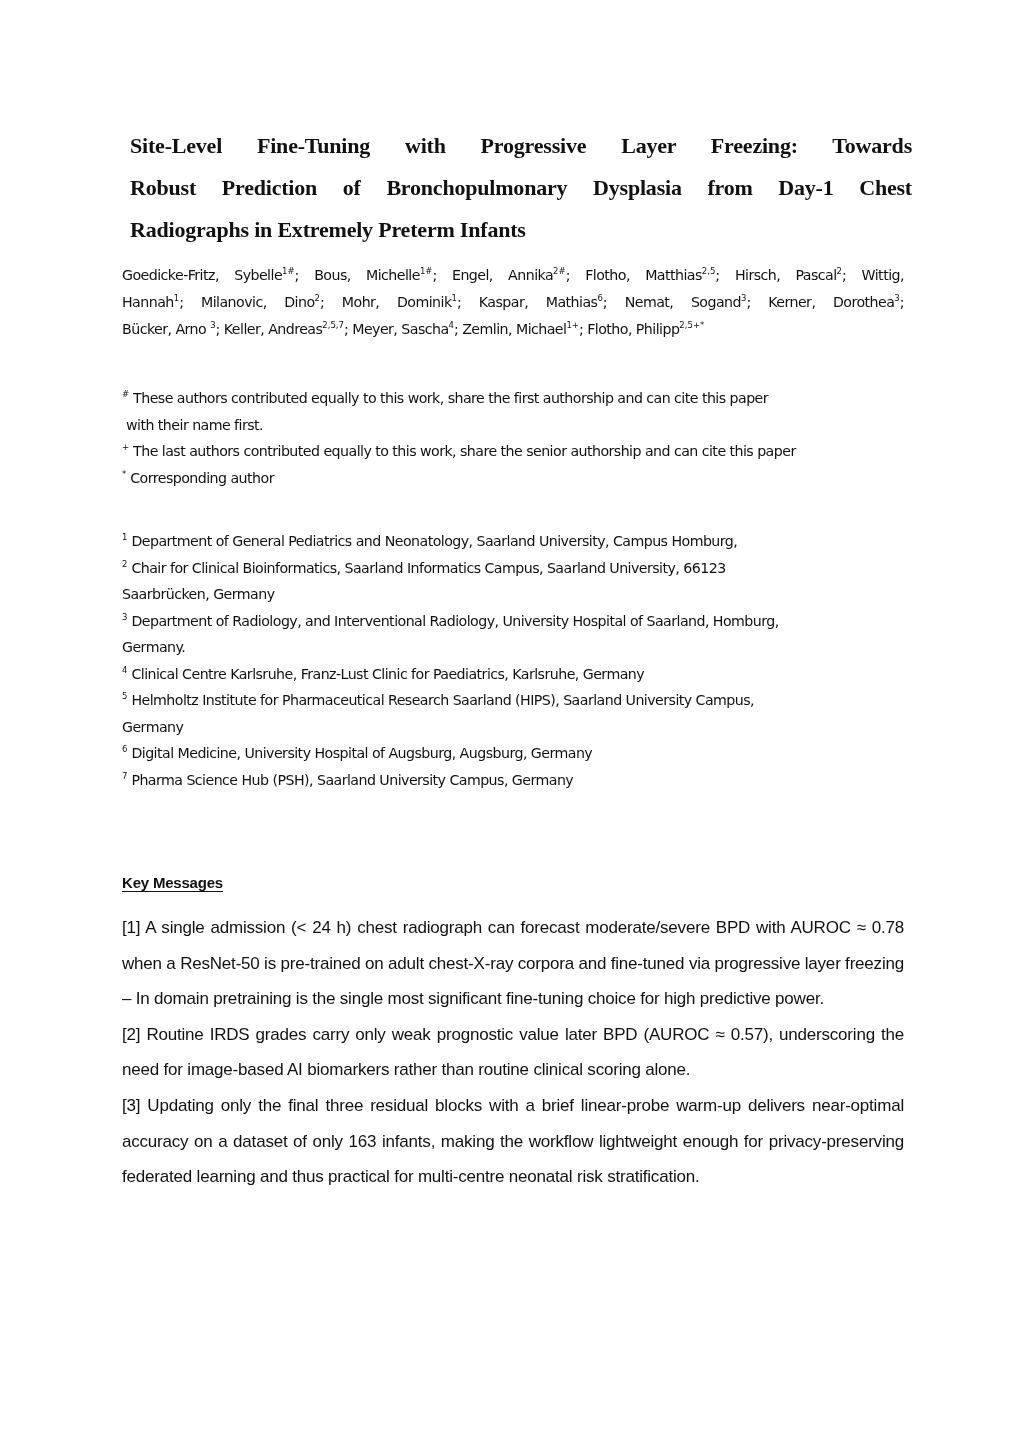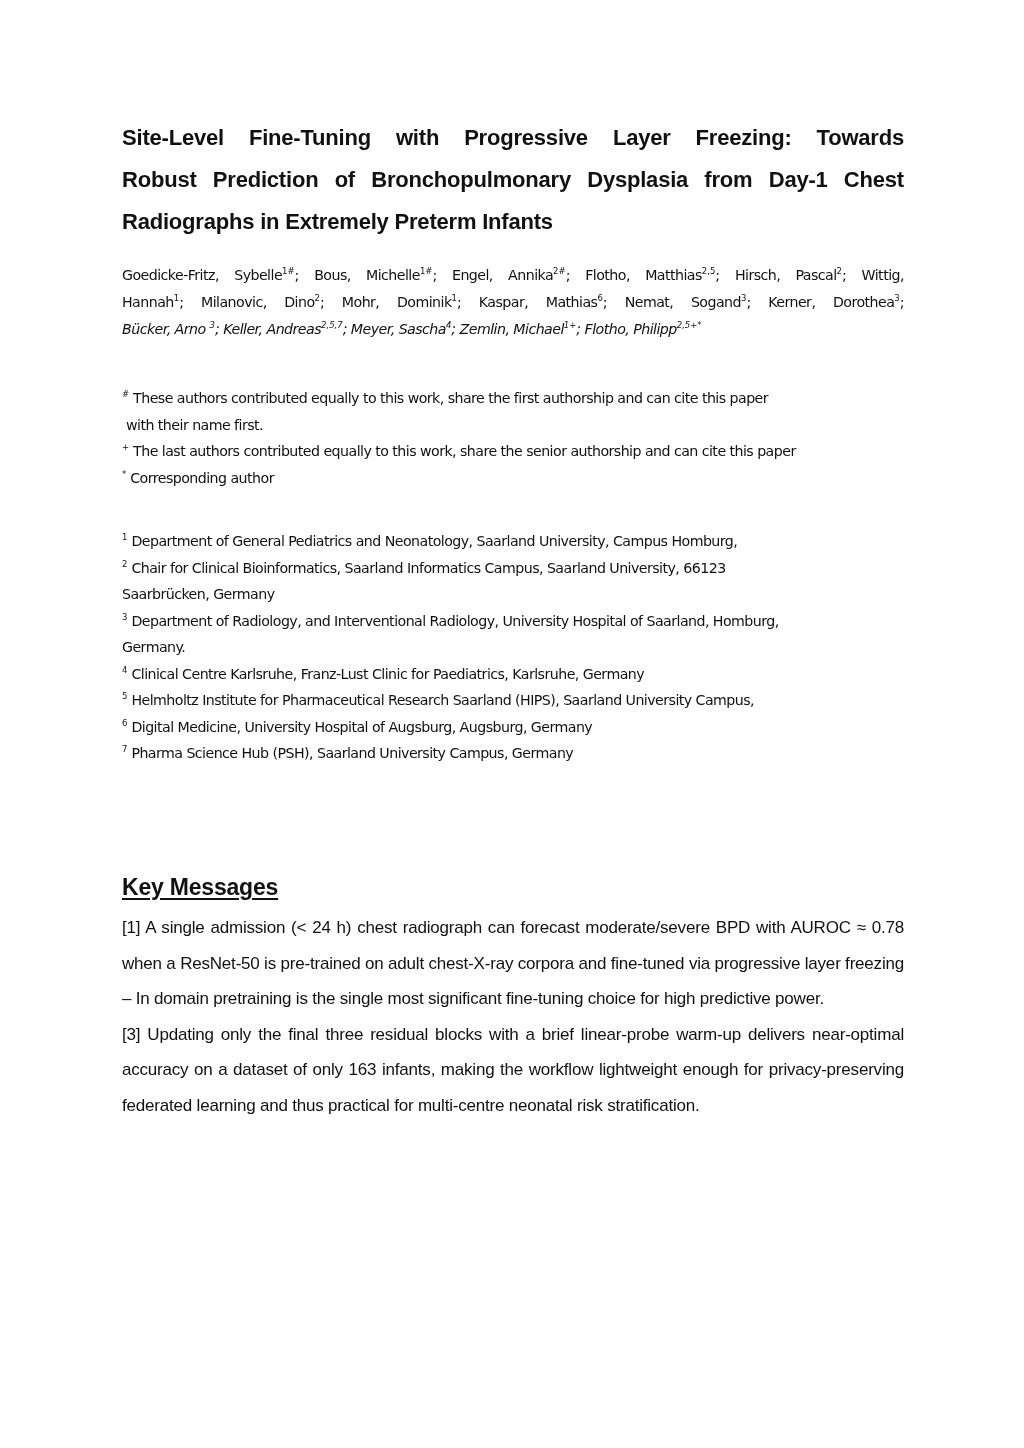--- a/index.html
+++ b/index.html
@@ -1,38 +1,38 @@
 <!DOCTYPE html>
 <html><head>
   <meta charset="utf-8">
   <style>
     html, body { margin: 0; padding: 0; background: #ffffff; }
     body { width: 1024px; height: 1448px; position: relative; overflow: hidden; color: #111; }
     .page { position: absolute; left: 122px; top: 0; width: 782px; }
     .title {
       position: absolute; top: 117px; left: 0; width: 782px;
-      font-family: Liberation Sans, sans-serif; font-weight: bold;
+      font-family: Liberation Serif, serif; font-weight: bold;
       font-size: 22px; line-height: 42px; text-align: justify; letter-spacing: -0.2px;
-      margin: 0;
+      margin: 8px;
     }
     .title-line { display: block; text-align: justify; text-align-last: justify; }
     .title-line.last { text-align-last: left; }
     .sans { font-family: "DejaVu Sans", sans-serif; font-size: 14.2px; letter-spacing: -0.55px; }
     .authors { position: absolute; top: 262px; left: 0; width: 782px; line-height: 27px; }
     .authors .line { display: block; white-space: nowrap; text-align-last: justify; text-align: justify; }
-    .authors .line.last { text-align-last: left; font-style: italic; }
+    .authors .line.last { text-align-last: left; }
     sup { font-size: 8.5px; vertical-align: 6px; line-height: 0; letter-spacing: 0; }
     .notes { position: absolute; top: 385px; left: 0; width: 782px; line-height: 26.5px; }
     .notes .row { display: block; white-space: nowrap; }
     .notes .indent { padding-left: 4px; }
     .affils { position: absolute; top: 528px; left: 0; width: 782px; line-height: 26.5px; }
     .affils .row { display: block; white-space: nowrap; }
     .key-heading {
       position: absolute; top: 874px; left: 0;
-      font-family: "Liberation Sans", sans-serif; font-weight: bold; font-size: 23px;
+      font-family: "Liberation Sans", sans-serif; font-weight: bold; font-size: 15px;
       text-decoration: underline; text-underline-offset: 3px; margin: 0; letter-spacing: -0.2px;
     }
     .messages {
       position: absolute; top: 910px; left: 0; width: 782px;
       font-family: "Liberation Sans", sans-serif; font-size: 17px; line-height: 35.6px;
       letter-spacing: -0.2px;
     }
     .msg { display: block; text-align: justify; margin: 0; }
   </style>
 </head>
@@ -67,23 +67,25 @@
   </div>
 
   <div class="affils sans">
     <span class="row"><sup>1</sup> <span>Department of General Pediatrics and Neonatology, Saarland University, Campus Homburg,</span></span>
     <span class="row"><sup>2</sup> <span>Chair for Clinical Bioinformatics, Saarland Informatics Campus, Saarland University, 66123</span></span>
     <span class="row">Saarbrücken, Germany</span>
     <span class="row"><sup>3</sup> <span>Department of Radiology, and Interventional Radiology, University Hospital of Saarland, Homburg,</span></span>
     <span class="row">Germany.</span>
     <span class="row"><sup>4</sup> <span>Clinical Centre Karlsruhe, Franz-Lust Clinic for Paediatrics, Karlsruhe, Germany</span></span>
     <span class="row"><sup>5</sup> <span>Helmholtz Institute for Pharmaceutical Research Saarland (HIPS), Saarland University Campus,</span></span>
+    <span class="row">Germany</span>
     <span class="row"><sup>6</sup> <span>Digital Medicine, University Hospital of Augsburg, Augsburg, Germany</span></span>
     <span class="row"><sup>7</sup> <span>Pharma Science Hub (PSH), Saarland University Campus, Germany</span></span>
   </div>
 
   <h2 class="key-heading">Key Messages</h2>
 
   <div class="messages">
     <p class="msg">[1] A single admission (&lt; 24 h) chest radiograph can forecast moderate/severe BPD with AUROC ≈ 0.78 when a ResNet-50 is pre-trained on adult chest-X-ray corpora and fine-tuned via progressive layer freezing – In domain pretraining is the single most significant fine-tuning choice for high predictive power.</p>
+    <p class="msg">[2] Routine IRDS grades carry only weak prognostic value later BPD (AUROC ≈ 0.57), underscoring the need for image-based AI biomarkers rather than routine clinical scoring alone.</p>
     <p class="msg">[3] Updating only the final three residual blocks with a brief linear-probe warm-up delivers near-optimal accuracy on a dataset of only 163 infants, making the workflow lightweight enough for privacy-preserving federated learning and thus practical for multi-centre neonatal risk stratification.</p>
   </div>
 </div>
 
 </body></html>

